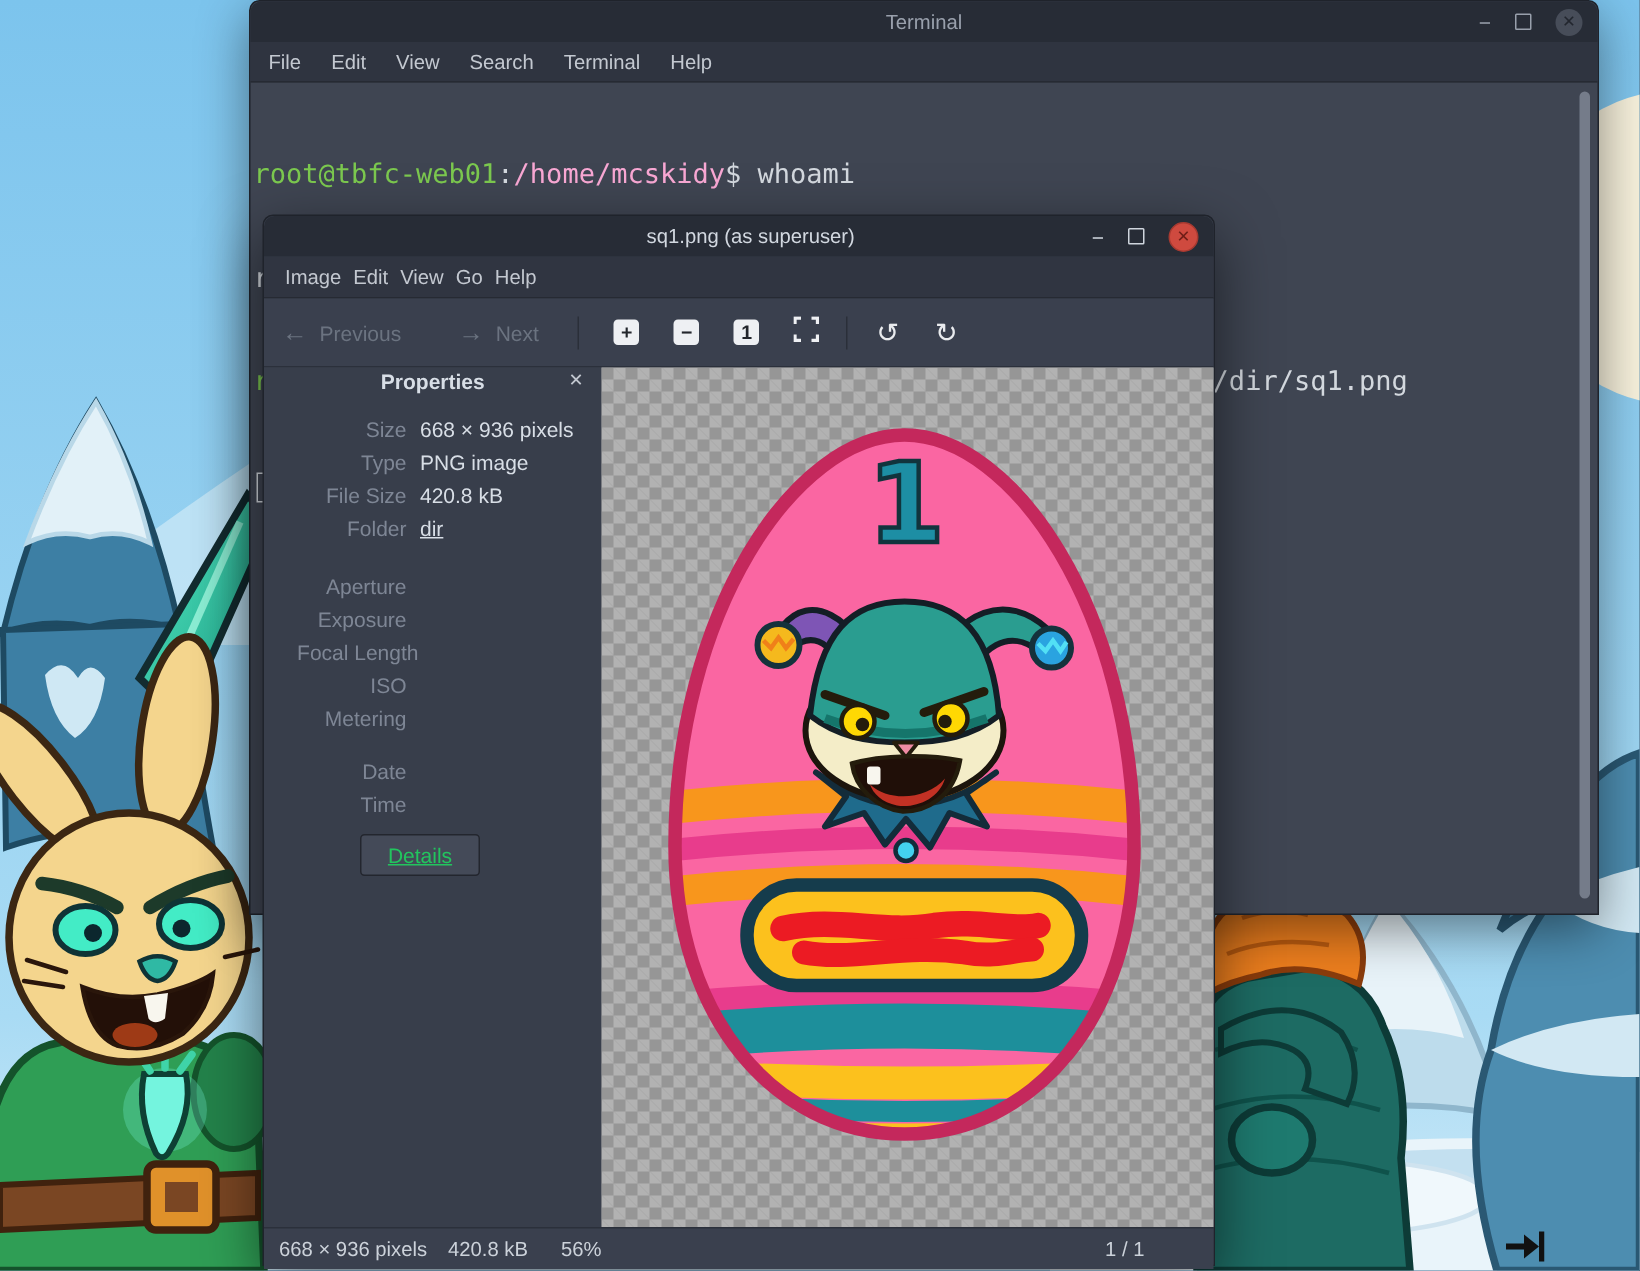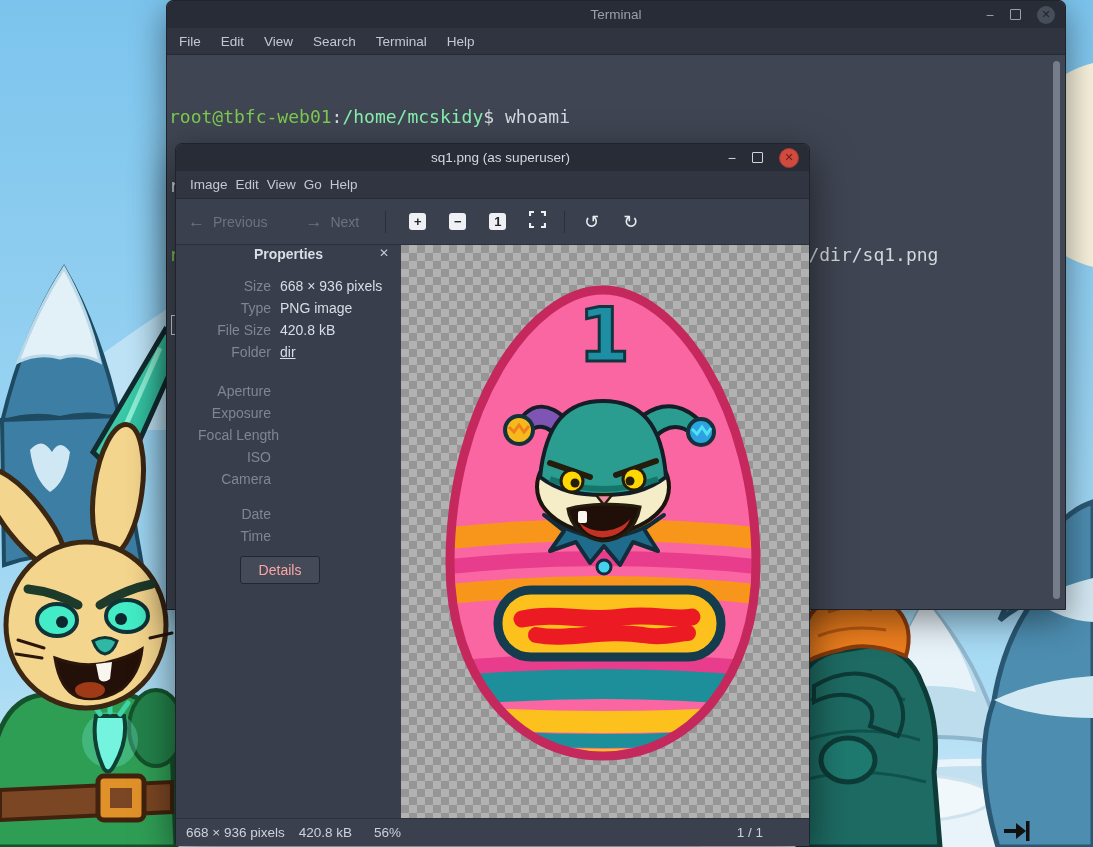--- a/index.html
+++ b/index.html
@@ -21,21 +21,21 @@
   .menubar{height:26px;background:#303541;display:flex;align-items:center;gap:8px;padding-left:14px;font-size:13.5px;color:#c3c8d0;border-bottom:1px solid #262a33;}
   .menubar span{cursor:default;}
   
   #terminal{left:166px;top:0;width:898px;height:608px;background:#3f4552;z-index:1;box-shadow:0 10px 34px rgba(0,0,0,.45);border-radius:7px 7px 0 0;}
   #terminal .titlebar .title{color:#99a0ac;}
   #terminal .winbtns{color:#99a0ac;}
   #terminal .btn-close{background:#474d59;color:#22262e;}
   #terminal .menubar{gap:20px;background:#2f3440;padding-left:12px;}
   .term-body{position:relative;height:554px;font-family:"DejaVu Sans Mono", monospace;font-size:18px;line-height:23px;color:#d3d8de;padding:4px 0 0 2px;white-space:pre;}
   .t-green{color:#7cc94f;}
-  .t-blue{color:#86efac;}
+  .t-blue{color:#f9a8d4;}
   .term-cursor{width:11px;height:18px;border:1px solid #cfd4da;margin:3px 0 0 2px;}
   .term-scrollbar{position:absolute;right:5px;top:6px;width:7px;height:538px;background:#757c8a;border-radius:4px;}
   
   #viewer{left:175px;top:143px;width:633px;height:699px;background:#3a404e;z-index:2;box-shadow:0 14px 40px rgba(0,0,0,.55);border-radius:7px 7px 0 0;}
   #viewer .titlebar .title{color:#d2d8e0;margin-left:16px;}
   #viewer .winbtns{color:#cfd5dd;}
   #viewer .btn-close{background:#cf4a3f;color:#6e1d17;border:1px solid #a83a31;}
   #viewer .menubar{height:27px;}
   .toolbar{height:45px;background:#3a404e;border-bottom:1px solid #2b303b;display:flex;align-items:center;padding-left:12px;}
   .tool-nav{display:flex;align-items:center;gap:8px;color:#6b7380;font-size:14px;}
@@ -48,21 +48,21 @@
   
   .props{width:225px;background:#383e4b;font-size:14px;flex:none;position:relative;}
   .props-header{margin-top:1px;position:relative;text-align:center;color:#d8dee6;font-weight:bold;}
   .props-close{position:absolute;right:12px;top:0;color:#c3c8d0;font-weight:normal;font-size:12px;}
   .prow{display:flex;line-height:22px;align-items:center;}
   .prow .plabel{width:95px;text-align:right;padding-right:9px;color:#7e8695;flex:none;}
   .prow .pvalue{color:#d8dee6;}
   .plink{color:#a7c1dd;text-decoration:underline;cursor:pointer;}
   .props-rows{margin-top:13px;}
   .gap17{height:17px;} .gap13{height:13px;} .gap6{height:6px;}
-  .details-btn{margin:3px 0 0 64px;width:78px;height:26px;background:#444a58;border:1px solid #23262e;border-radius:3px;color:#fca5a5;font-size:14px;display:flex;align-items:center;justify-content:center;}
+  .details-btn{margin:3px 0 0 64px;width:78px;height:26px;background:#444a58;border:1px solid #23262e;border-radius:3px;color:#22c55e;font-size:14px;display:flex;align-items:center;justify-content:center;text-decoration:underline;}
   
   .canvas{flex:1;position:relative;background-color:#969696;
     background-image:
       linear-gradient(45deg,#b2b2b2 25%,transparent 25%,transparent 75%,#b2b2b2 75%),
       linear-gradient(45deg,#b2b2b2 25%,transparent 25%,transparent 75%,#b2b2b2 75%);
     background-size:16px 16px;background-position:0 0,8px 8px;}
   #egg-svg{position:absolute;left:17px;top:24px;}
   
   .statusbar{height:27px;background:#3a404e;border-top:1px solid #2b303b;display:flex;align-items:center;font-size:13.5px;color:#ccd2da;padding:0 10px;position:relative;}
   .statusbar .sb-dims{margin-right:14px;}
@@ -246,21 +246,21 @@
         <div class="prow">
             <span class="plabel">Exposure</span>
           </div>
         <div class="prow">
             <span class="plabel" style="width:103px">Focal Length</span>
           </div>
         <div class="prow">
             <span class="plabel">ISO</span>
           </div>
         <div class="prow">
-            <span class="plabel">Camera</span>
+            <span class="plabel">Metering</span>
           </div>
         <div class="gap13"></div>
         <div class="prow">
             <span class="plabel">Date</span>
           </div>
         <div class="prow">
             <span class="plabel">Time</span>
           </div>
         <div class="gap6"></div>
         <div class="details-btn">Details</div>

